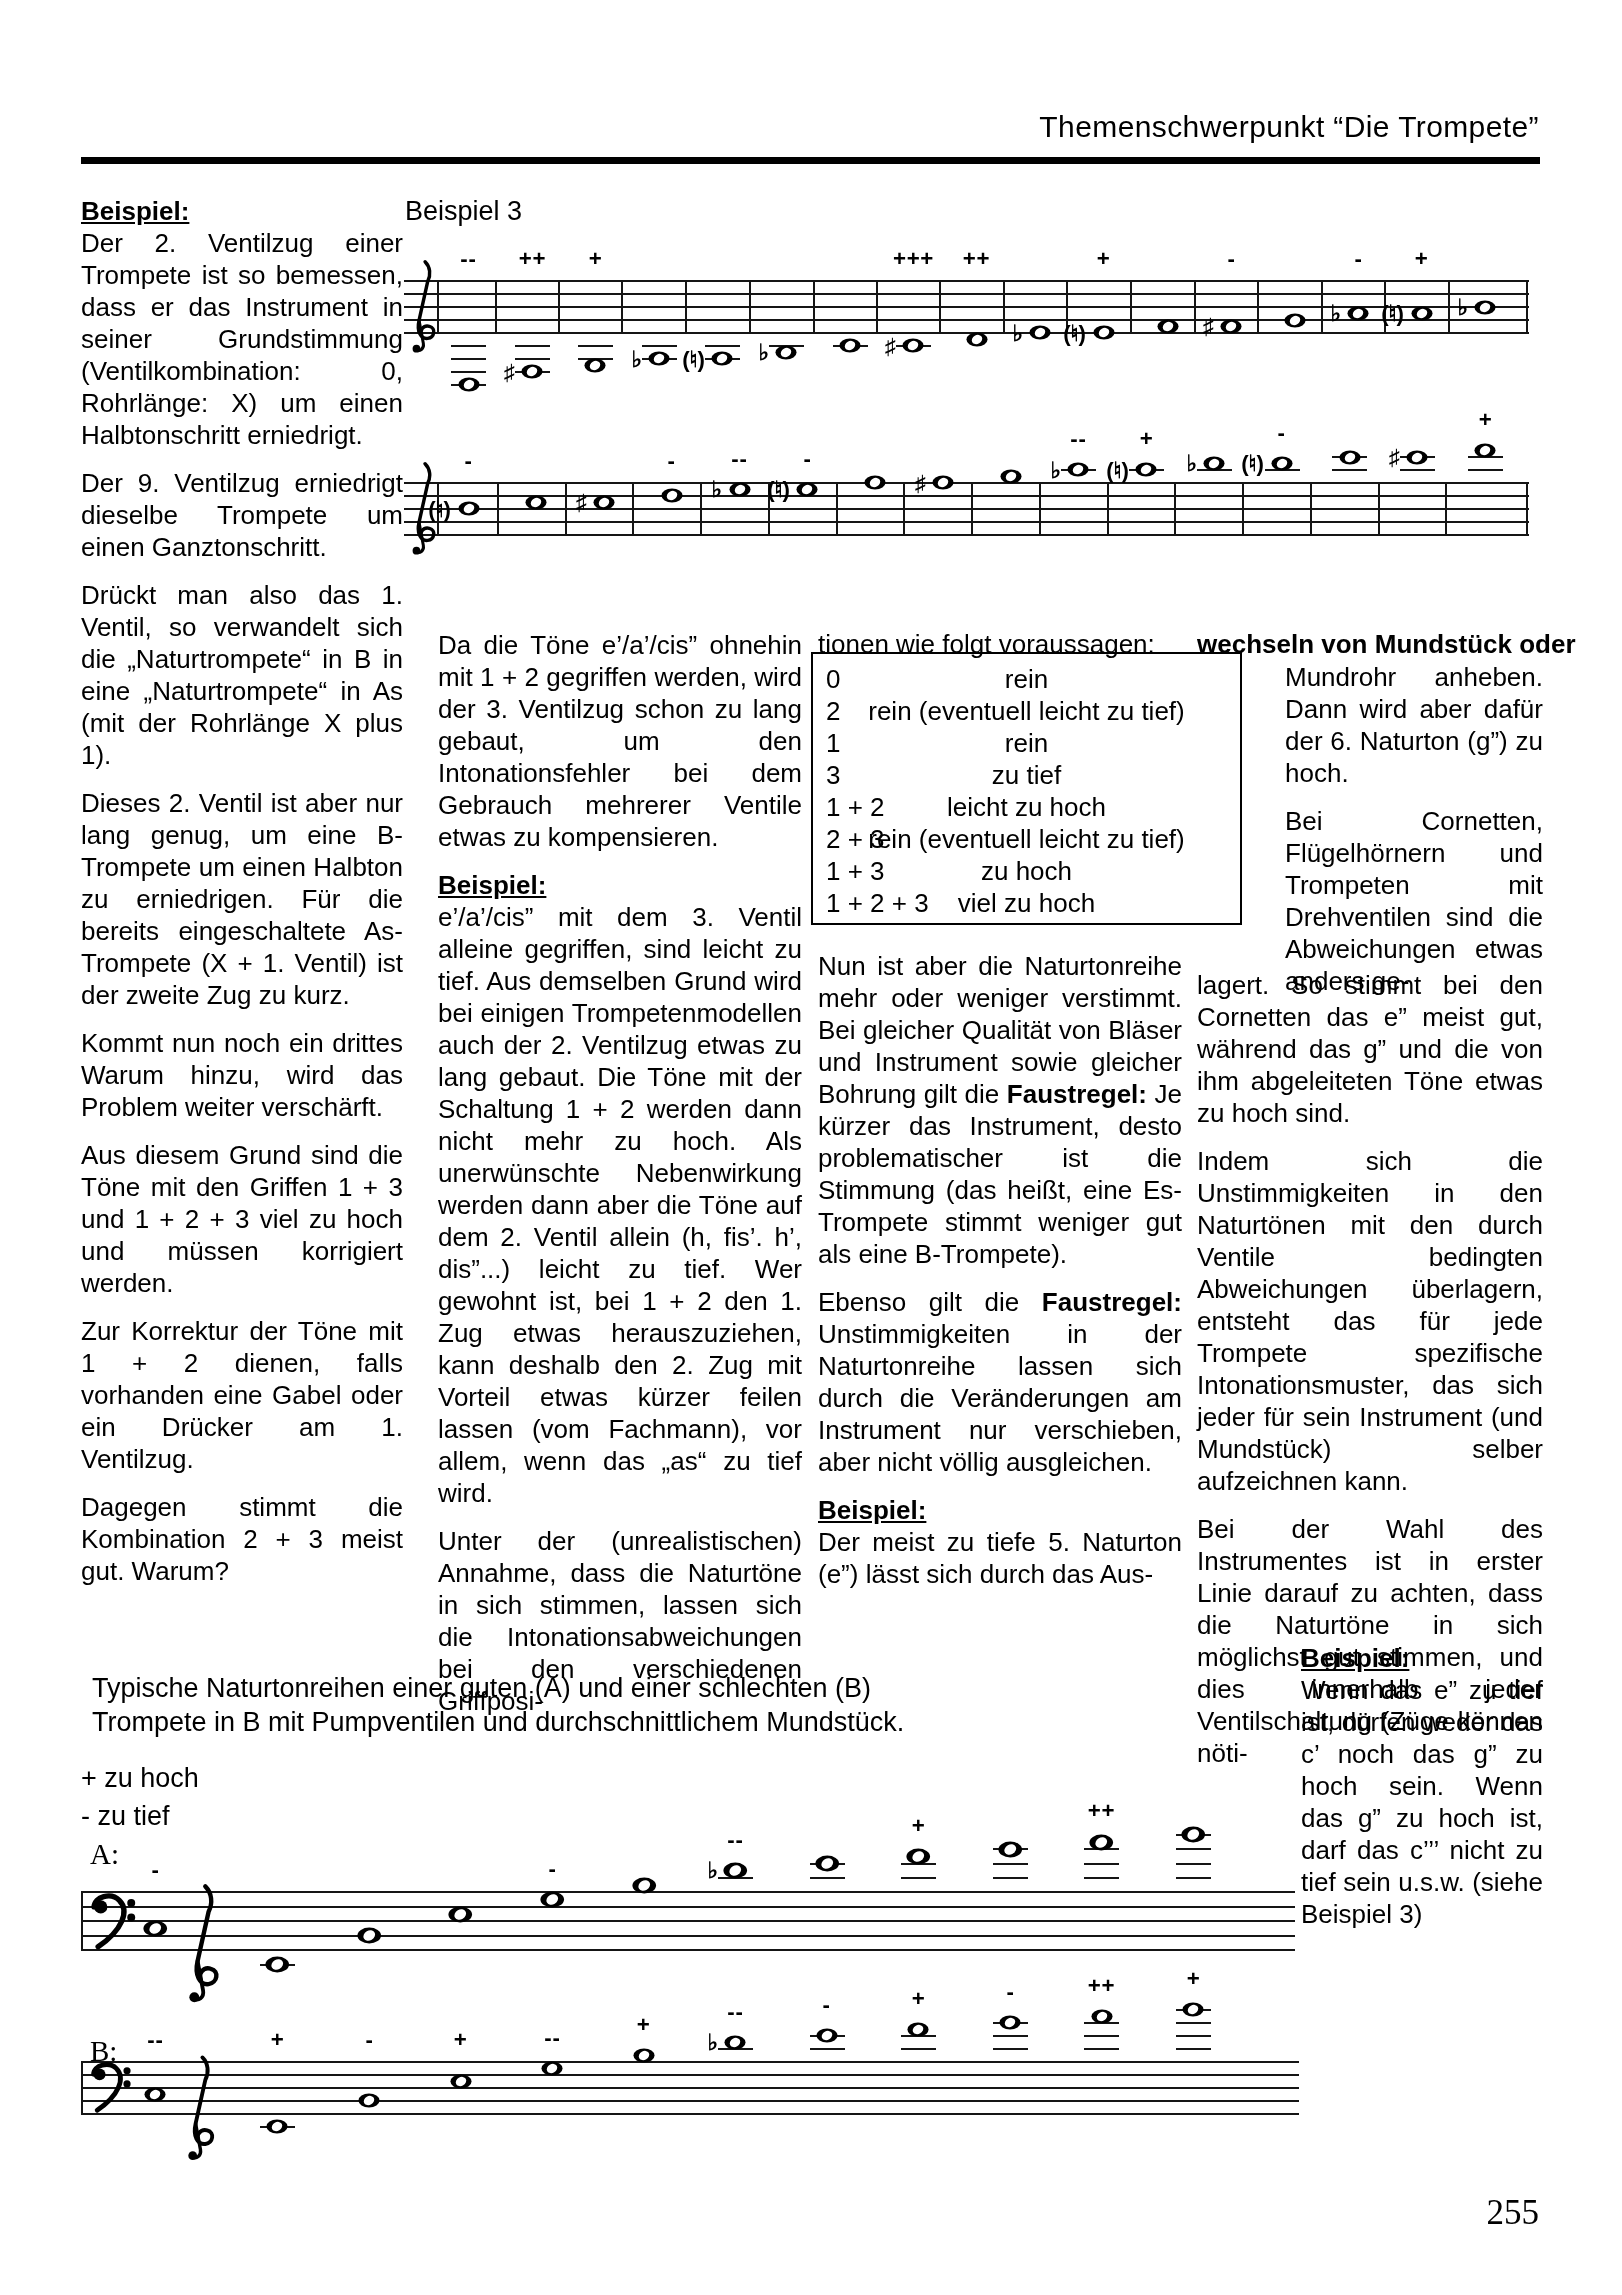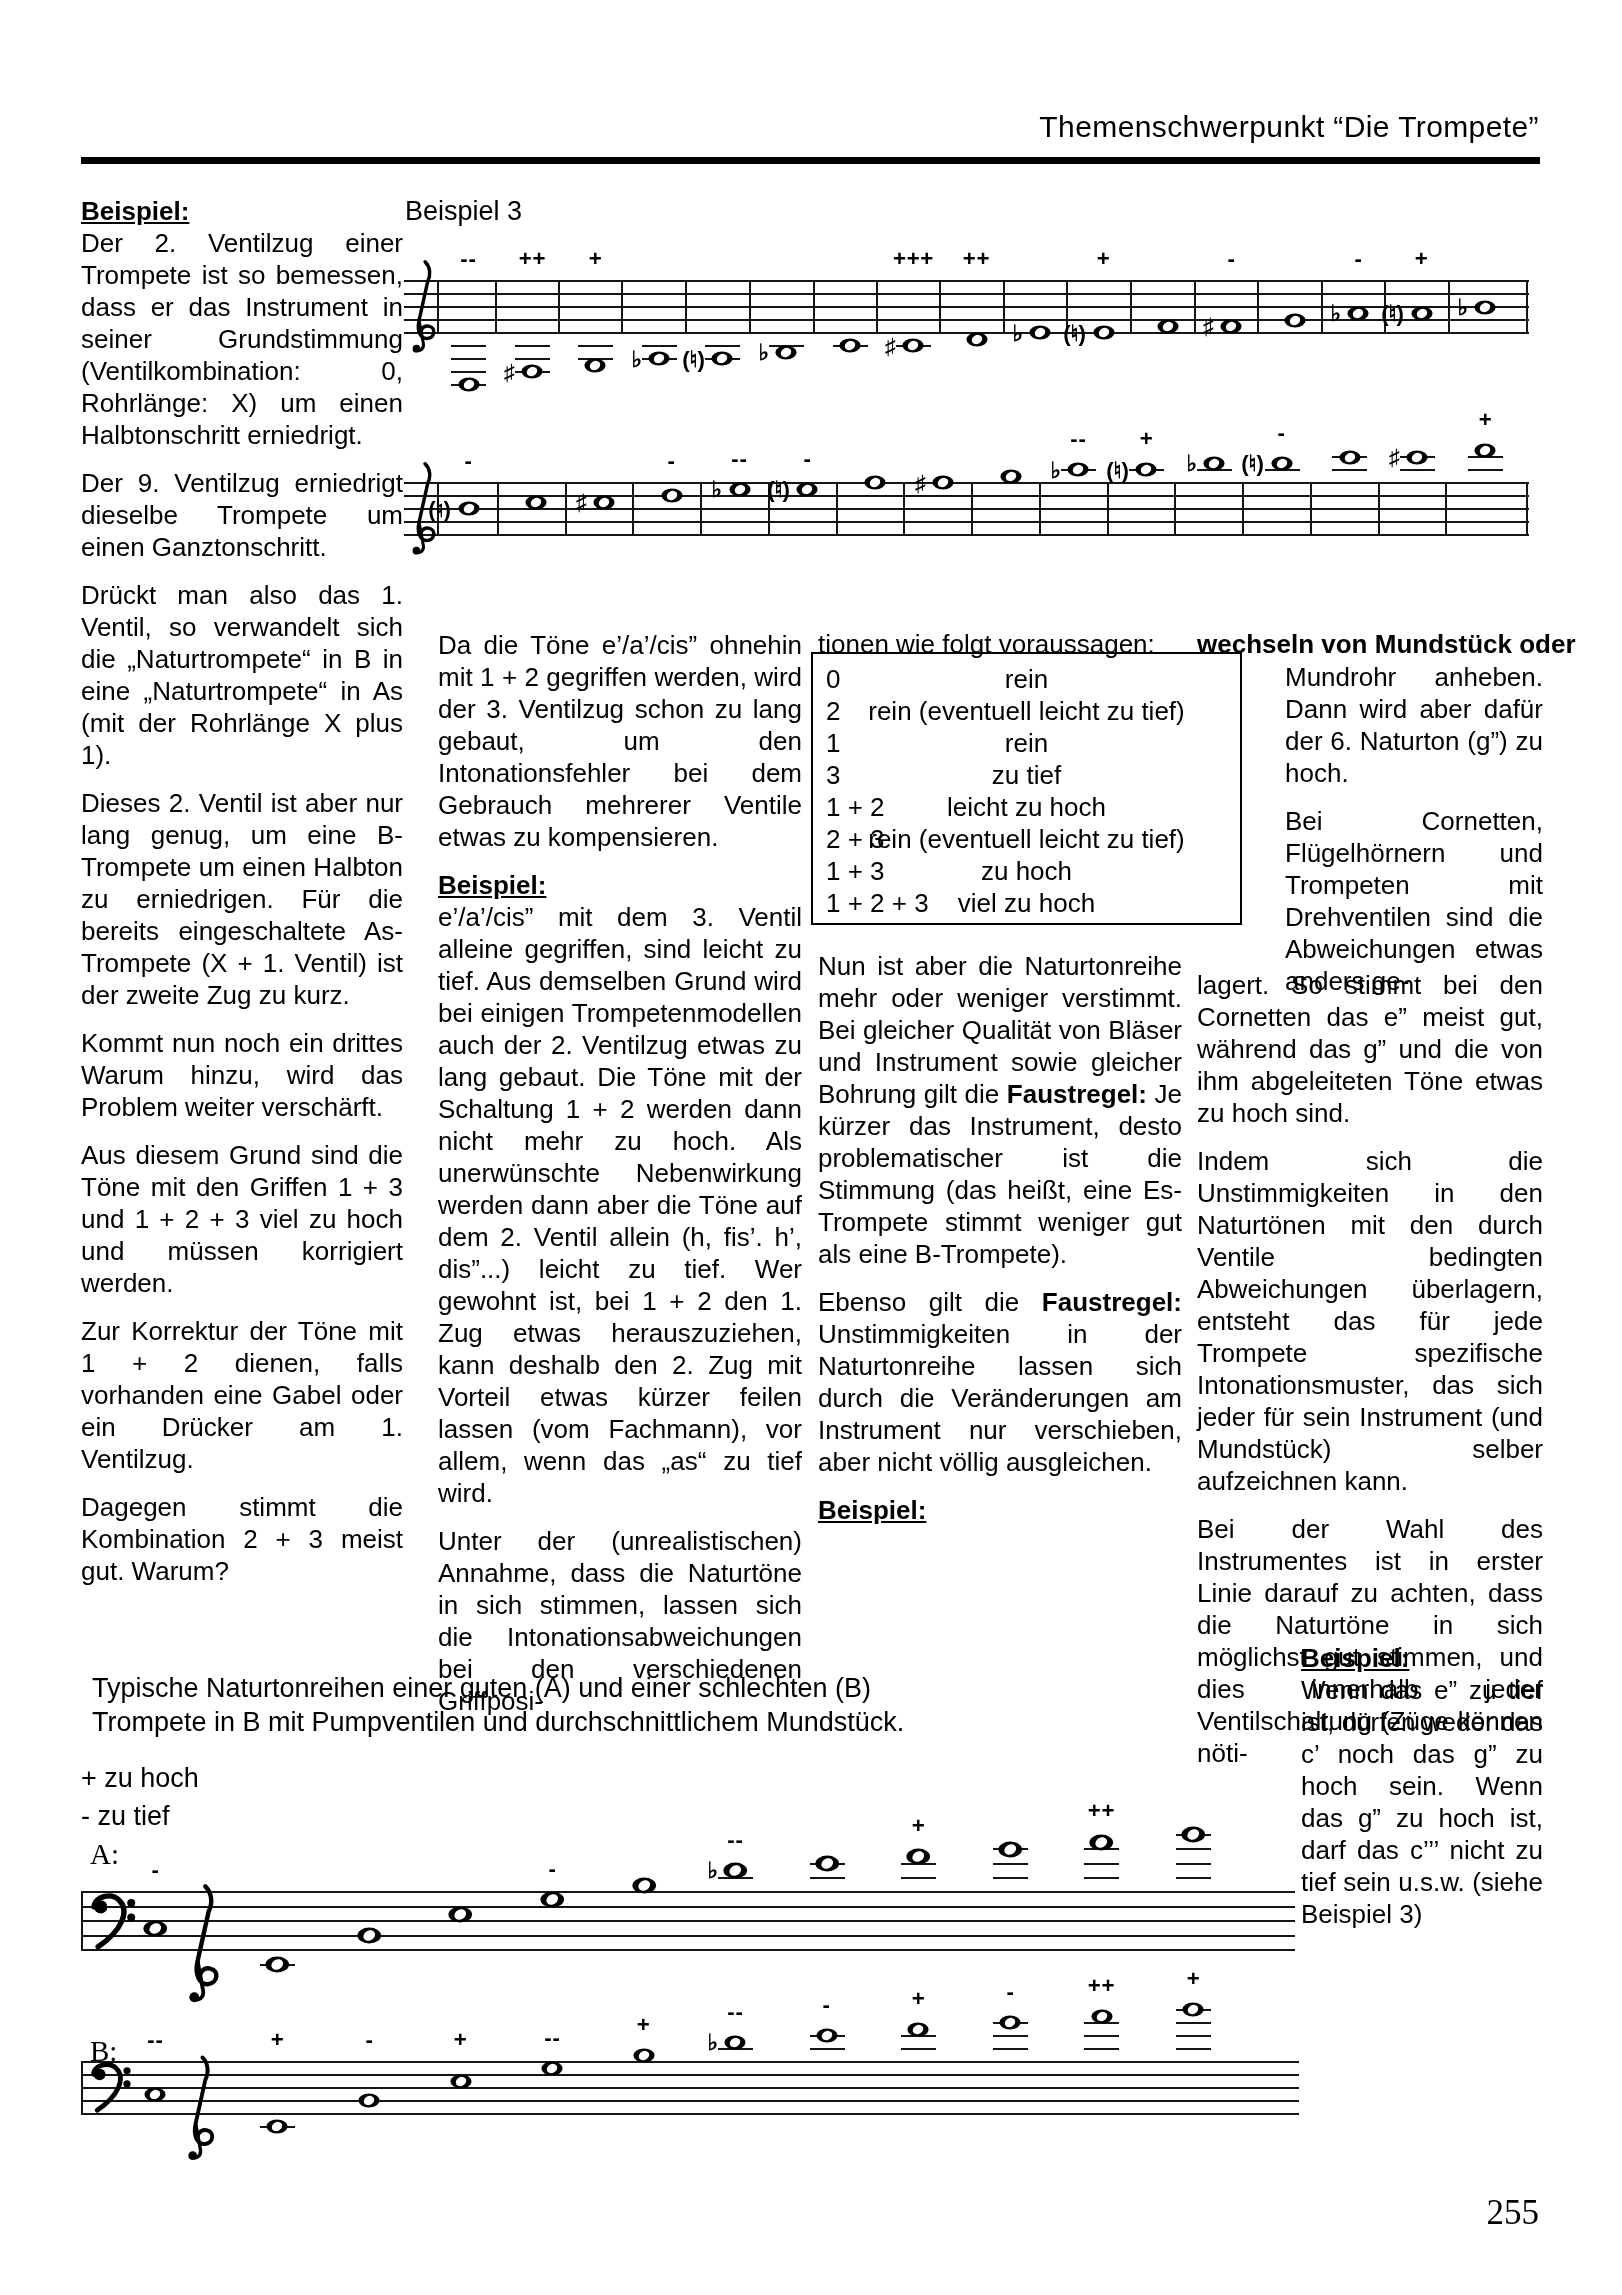--- a/index.html
+++ b/index.html
@@ -93,20 +93,21 @@
       </div>
       <div class="trow">
         <span class="tcombo">1 + 2 + 3</span>
         <span class="tval">viel zu hoch</span>
       </div>
     </div>
   <div class="txt" id="col3" style="left:818px;top:950px;width:364px;">
       <p><span>Nun ist aber die Naturtonreihe mehr oder weniger verstimmt. Bei gleicher Qualität von Bläser und Instrument sowie gleicher Bohrung gilt die </span><b>Faustregel:</b><span> Je kürzer das Instrument, desto problematischer ist die Stimmung (das heißt, eine Es-Trompete stimmt weniger gut als eine B-Trompete).</span></p>
       <p><span>Ebenso gilt die </span><b>Faustregel:</b><span> Unstimmigkeiten in der Naturtonreihe lassen sich durch die Veränderungen am Instrument nur verschieben, aber nicht völlig ausgleichen.</span></p>
       <p class="para-label">Beispiel:</p>
+      <p>Der meist zu tiefe 5. Naturton (e”) lässt sich durch das Aus-</p>
     </div>
 
   <div class="oneline" style="left:1197px;top:629px;font-weight:bold;">wechseln von Mundstück oder</div>
   <div class="txt" id="col4b2" style="left:1285px;top:661px;width:258px;">
       <p>Mundrohr anheben. Dann wird aber dafür der 6. Naturton (g”) zu hoch.</p>
       <p>Bei Cornetten, Flügelhörnern und Trompeten mit Drehventilen sind die Abweichungen etwas anders ge-</p>
     </div>
   <div class="txt" id="col4b3" style="left:1197px;top:969px;width:346px;">
       <p>lagert. So stimmt bei den Cornetten das e” meist gut, während das g” und die von ihm abgeleiteten Töne etwas zu hoch sind.</p>
       <p>Indem sich die Unstimmigkeiten in den Naturtönen mit den durch Ventile bedingten Abweichungen überlagern, entsteht das für jede Trompete spezifische Intonationsmuster, das sich jeder für sein Instrument (und Mundstück) selber aufzeichnen kann.</p>

